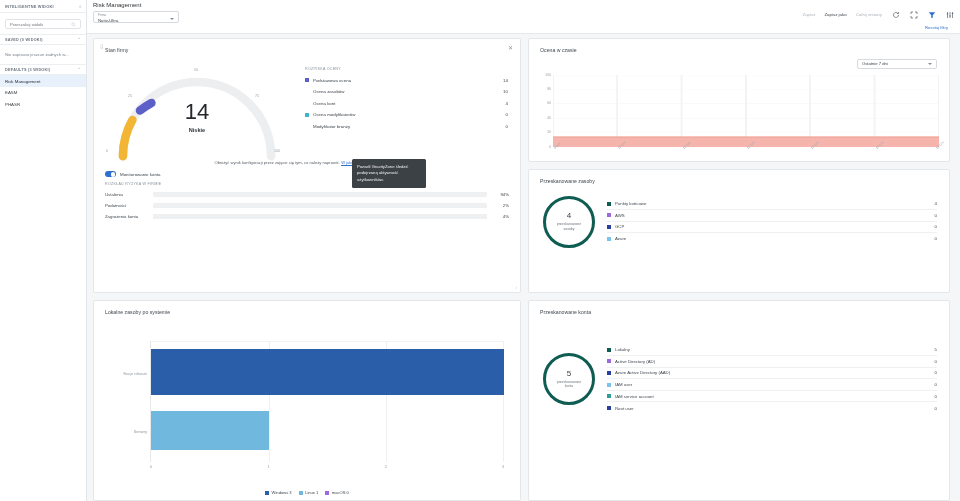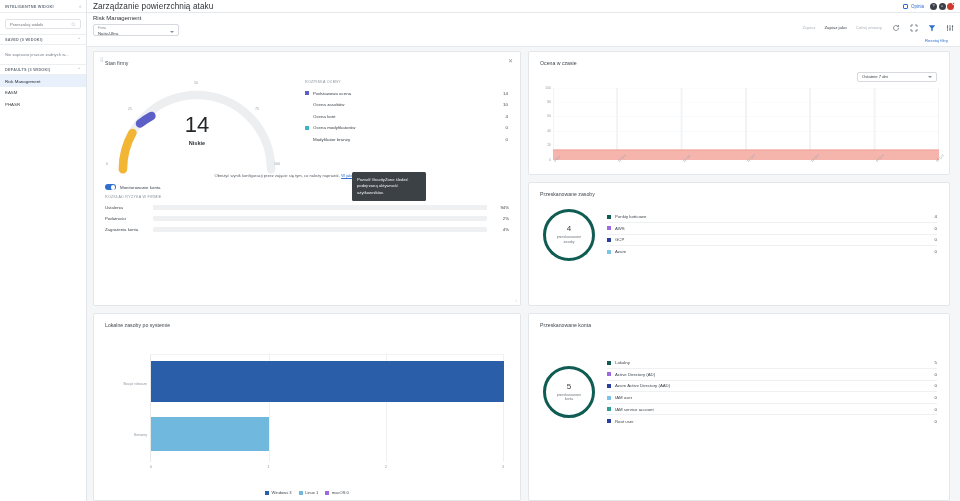--- a/index.html
+++ b/index.html
@@ -307,36 +307,20 @@
     <div class="sb-item">
       <span>EASM</span>
     </div>
     <div class="sb-item">
       <span>PHASR</span>
     </div>
   </aside>
 
   <div class="main">
 
-    <div class="topbar">
-      <div class="app-title">Zarządzanie powierzchnią ataku</div>
-      <div class="topbar-right">
-        <div class="feedback">
-          <span class="fb-box"></span>
-          <span>Opinia</span>
-        </div>
-        <div class="avatars">
-          <div class="av">?</div>
-          <div class="av">⌂</div>
-          <div class="av red">
-            <span class="av-dot"></span>
-          </div>
-        </div>
-      </div>
-    </div>
 
     <div class="subbar">
       <div class="subbar-row">
         <div>
           <div class="page-title">Risk Management</div>
           <div class="firma-select">
             <div class="firma-label">Firma</div>
             <div class="firma-value">Nativ-Ultra</div>
             <span class="firma-caret"></span>
           </div>

